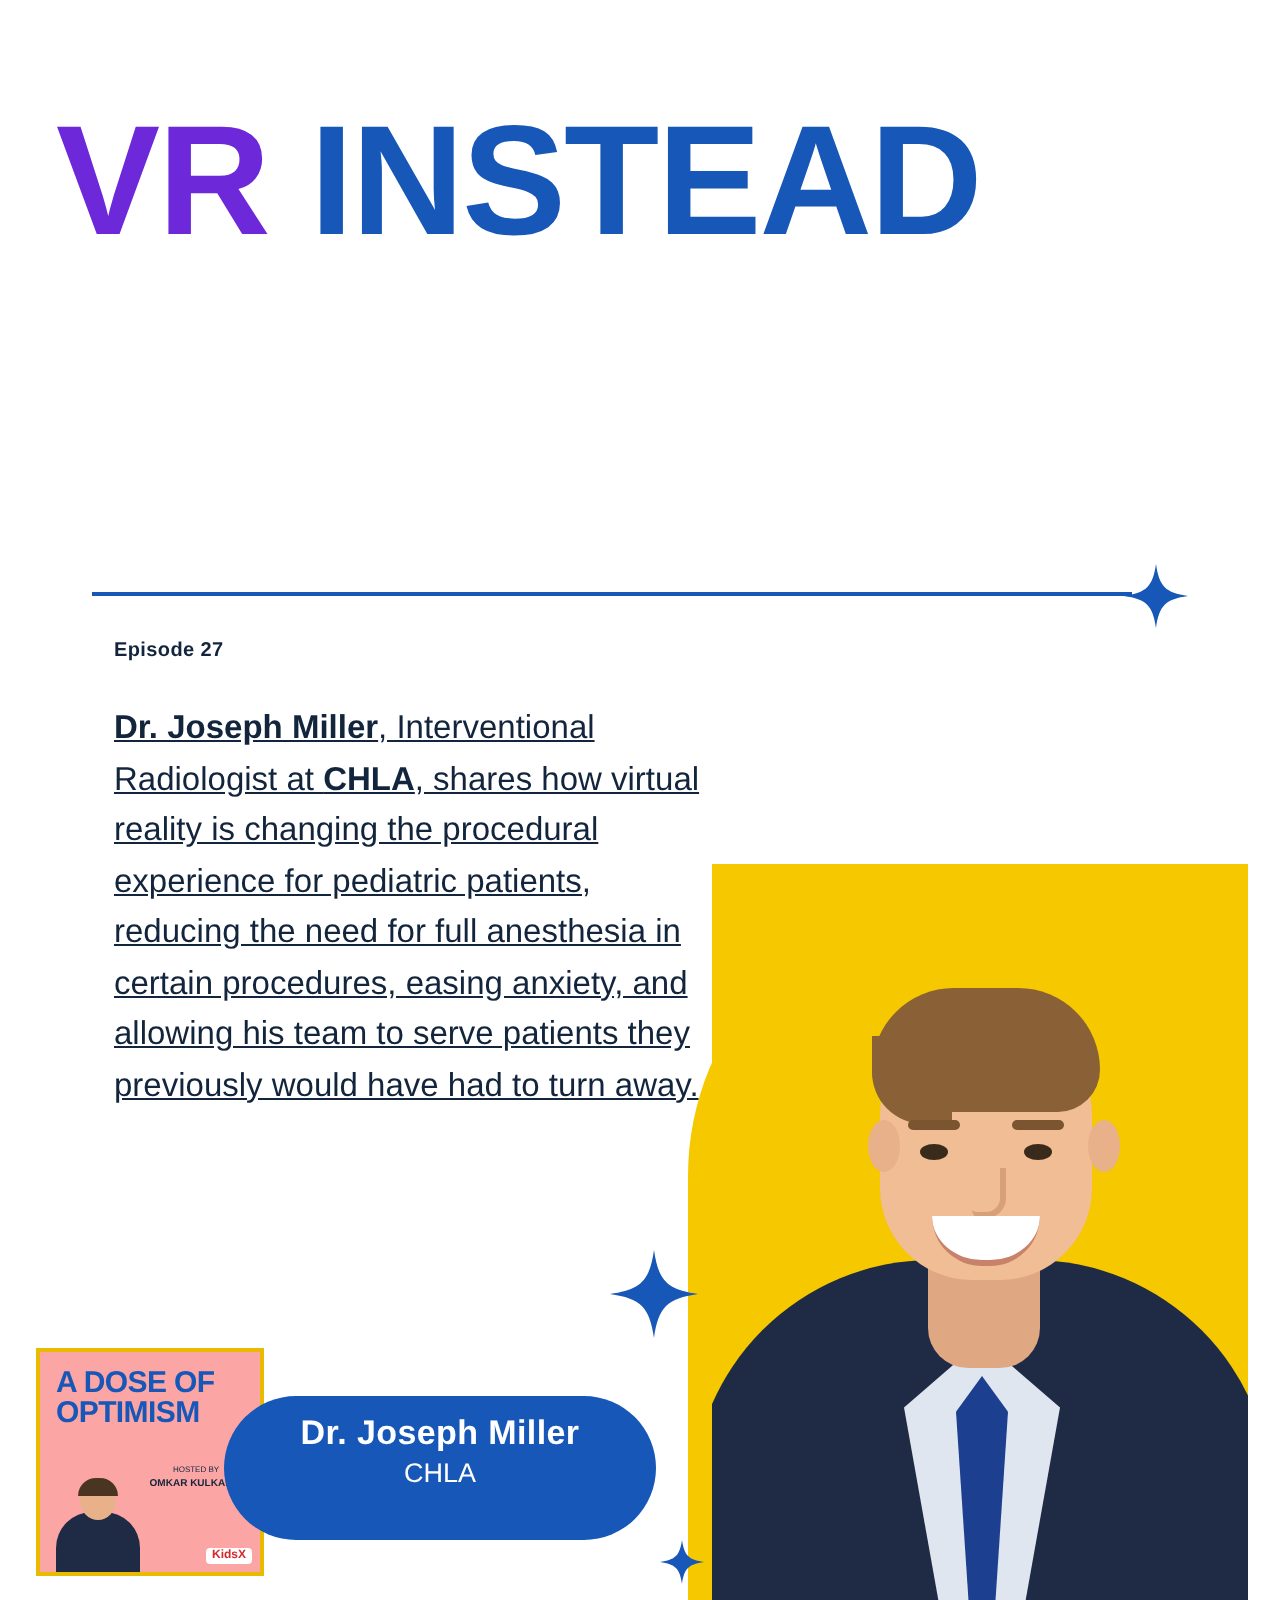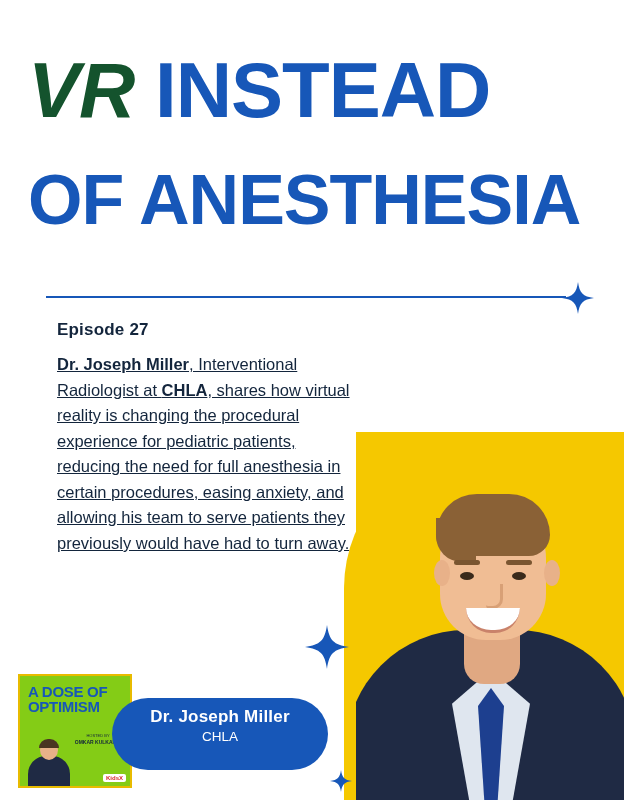--- a/index.html
+++ b/index.html
@@ -33,21 +33,21 @@
     font-weight: bold;
     font-size: 76px;
     line-height: 0.98;
     letter-spacing: -1px;
     color: #1757b8;
     text-transform: uppercase;
     white-space: nowrap;
   }
   .title-line.l1 { font-size: 78px; }
   .title-line.l2 { font-size: 70px; margin-top: 38px; }
-  .hl-yellow { color: #14532d; font-style: italic; }
+  .hl-yellow { color: #6d28d9; }
 
   
   .divider-wrap {
     position: absolute;
     left: 46px;
     top: 282px;
     width: 548px;
     height: 30px;
   }
   .divider-line {
@@ -81,21 +81,21 @@
     top: 770px;
     width: 22px;
     height: 22px;
   }
 
   
   .episode-label {
     position: absolute;
     left: 57px;
     top: 320px;
-    font-size: 17px;
+    font-size: 10px;
     font-weight: bold;
     color: #13253c;
     letter-spacing: 0.2px;
   }
   .description {
     position: absolute;
     left: 57px;
     top: 352px;
     width: 300px;
     font-size: 16.5px;
@@ -249,21 +249,21 @@
     border-bottom: 3px solid #c9826a;
   }
 
   
   .album {
     position: absolute;
     left: 18px;
     top: 674px;
     width: 110px;
     height: 110px;
-    background: #84cc16;
+    background: #fca5a5;
     border: 2px solid #e8bb00;
     overflow: hidden;
   }
   .album-title {
     position: absolute;
     left: 8px;
     top: 8px;
     width: 94px;
     font-family: "Liberation Sans", sans-serif;
     font-weight: bold;
@@ -363,21 +363,20 @@
     line-height: 1.35;
   }
 </style>
 </head>
 <body>
 
 <div class="poster">
 
   <div class="title-block">
     <div class="title-line l1"><span class="hl-yellow">VR</span> <span>INSTEAD</span></div>
-    <div class="title-line l2">OF ANESTHESIA</div>
   </div>
 
   <div class="divider-wrap">
     <div class="divider-line"></div>
     <svg class="sparkle sparkle-1" viewBox="0 0 40 40">
       <path d="M20 0 C22 14 26 18 40 20 C26 22 22 26 20 40 C18 26 14 22 0 20 C14 18 18 14 20 0 Z" fill="#1757b8"></path>
     </svg>
   </div>
 
   <div class="episode-label">Episode 27</div>

